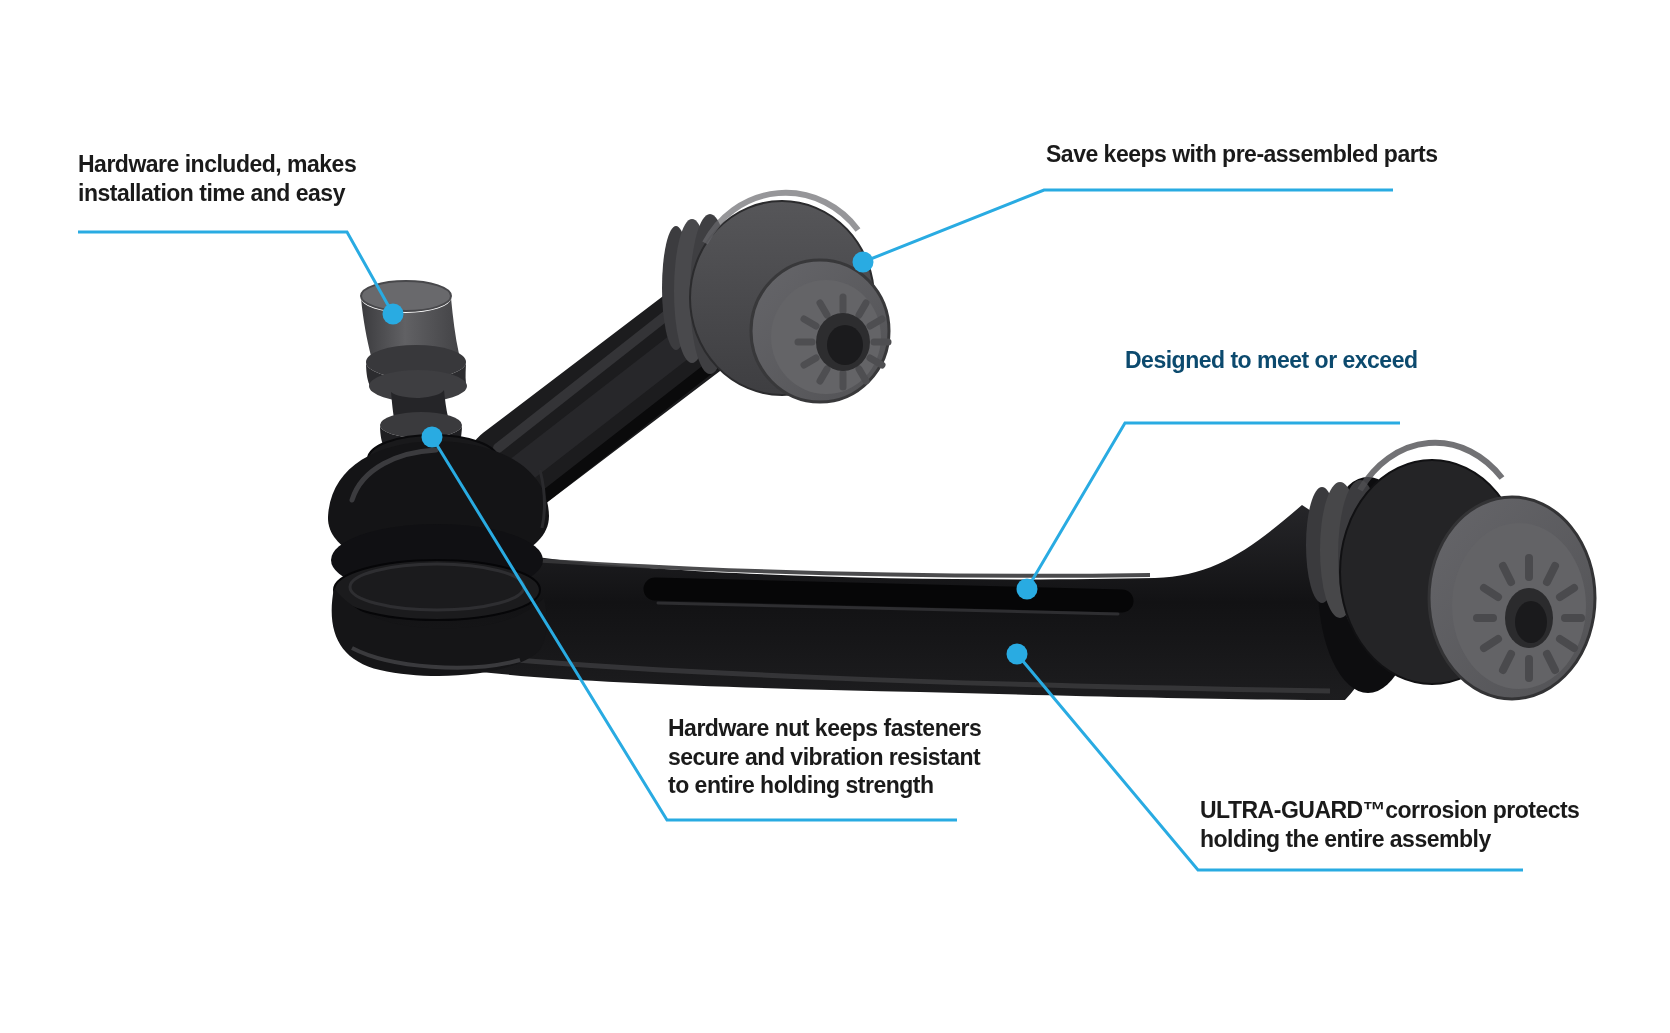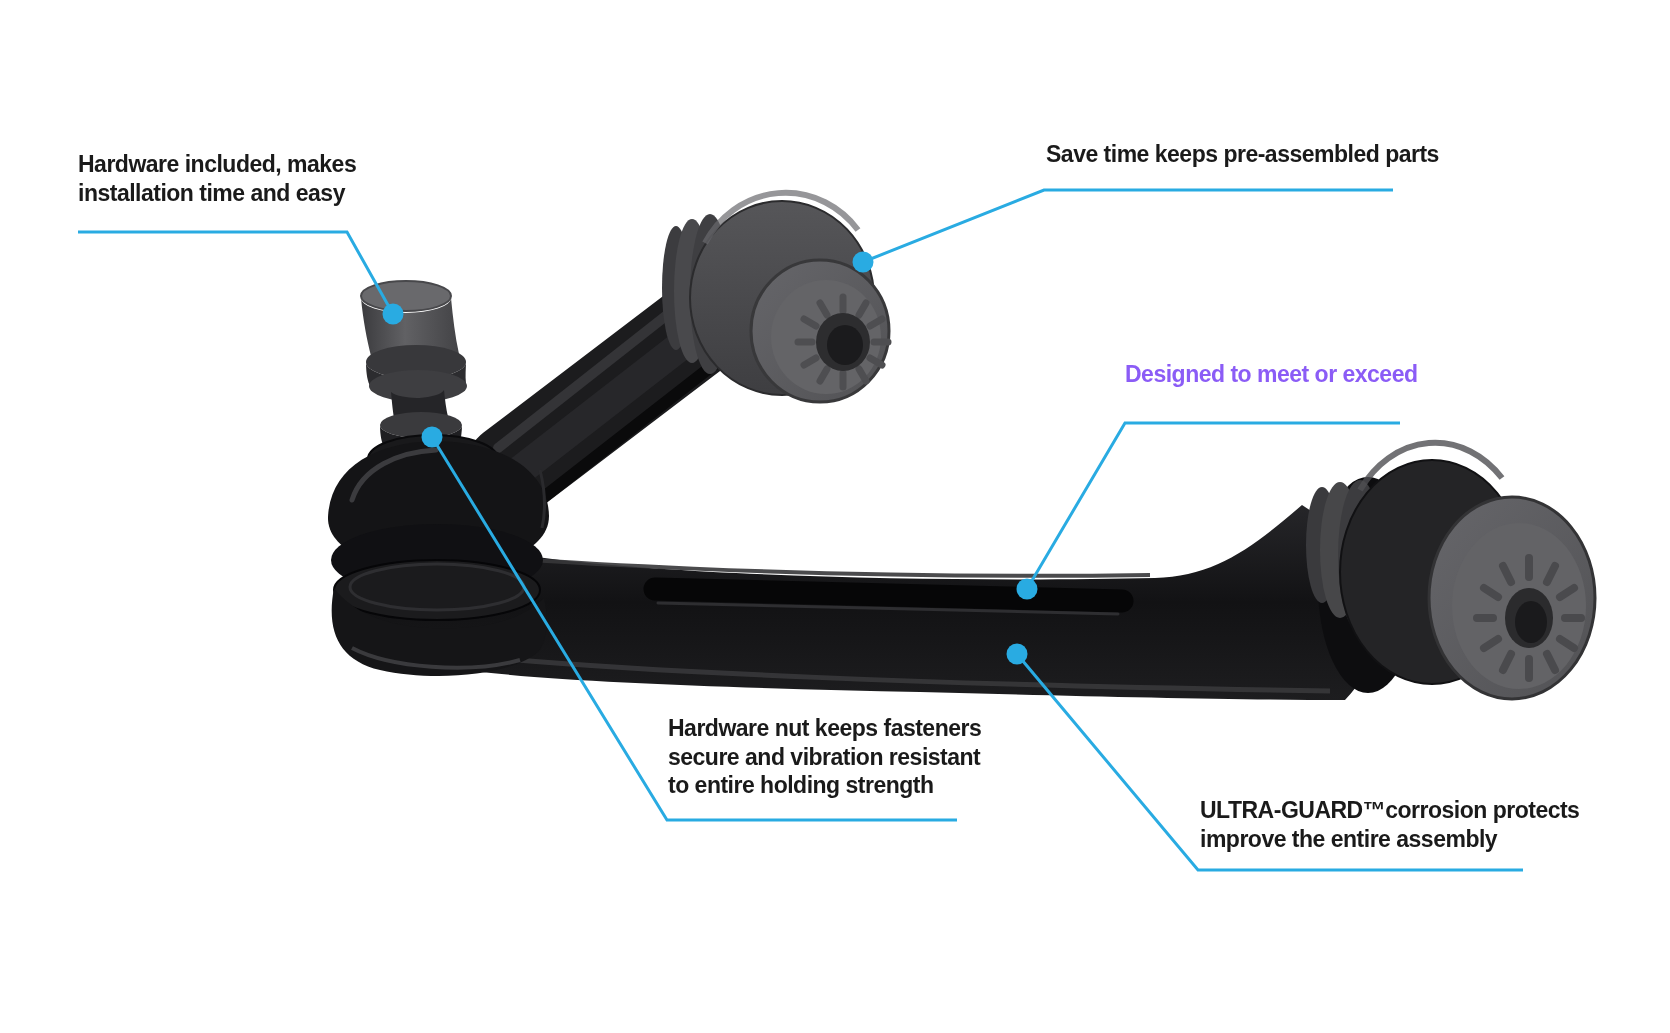--- a/index.html
+++ b/index.html
@@ -200,31 +200,31 @@
       <circle class="accent-fill" cx="1017" cy="654" r="10.5" stroke="none" fill="#29abe2"></circle>
     </g>
   </svg>
 
   <div class="callout" style="left: 78px; top: 150px; color: rgb(26, 26, 26);">
     <div class="cl">Hardware included, makes</div>
     <div class="cl">installation time and easy</div>
   </div>
 
   <div class="callout" style="left: 1046px; top: 140px; color: rgb(26, 26, 26);">
-    <div class="cl">Save time keeps pre-assembled parts</div>
-  </div>
-
-  <div class="callout" style="left: 1125px; top: 360px; color: #8b5cf6;">
+    <div class="cl">Save keeps with pre-assembled parts</div>
+  </div>
+
+  <div class="callout" style="left: 1125px; top: 346px; color: #0c4a6e;">
     <div class="cl">Designed to meet or exceed</div>
   </div>
 
   <div class="callout" style="left: 668px; top: 714px; color: rgb(26, 26, 26);">
     <div class="cl">Hardware nut keeps fasteners</div>
     <div class="cl">secure and vibration resistant</div>
     <div class="cl">to entire holding strength</div>
   </div>
 
   <div class="callout" style="left: 1200px; top: 796px; color: rgb(26, 26, 26);">
     <div class="cl">ULTRA-GUARD™corrosion protects</div>
-    <div class="cl">improve the entire assembly</div>
+    <div class="cl">holding the entire assembly</div>
   </div>
 
 </div>
 
 </body></html>

